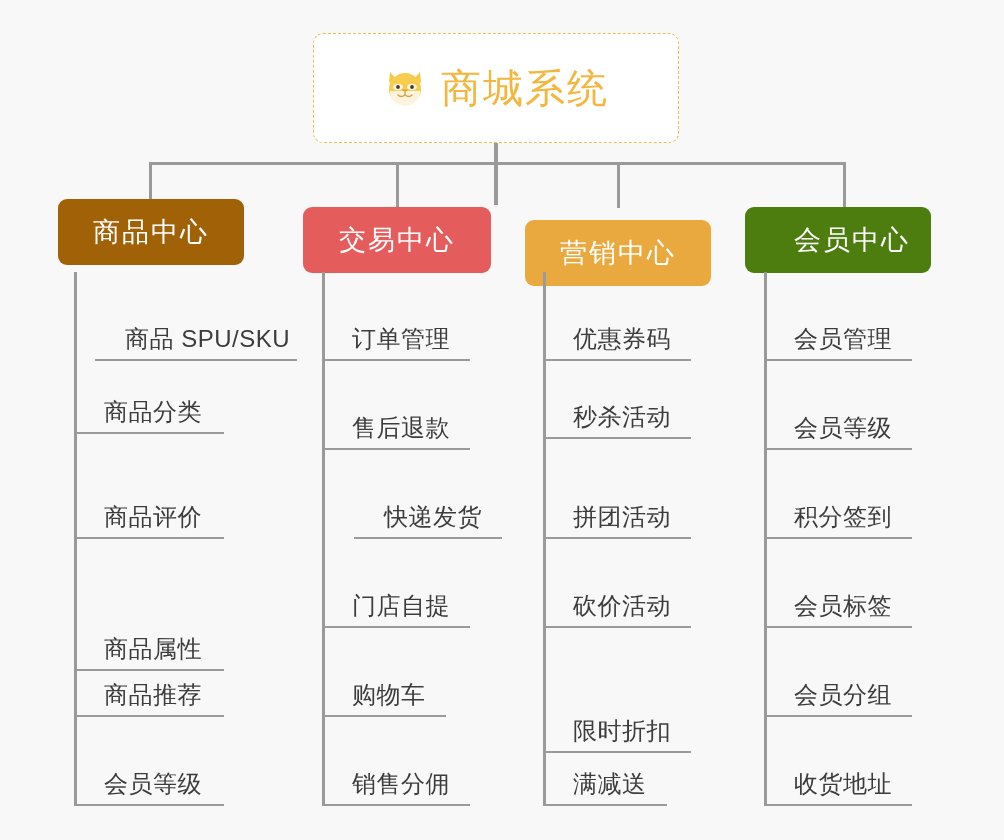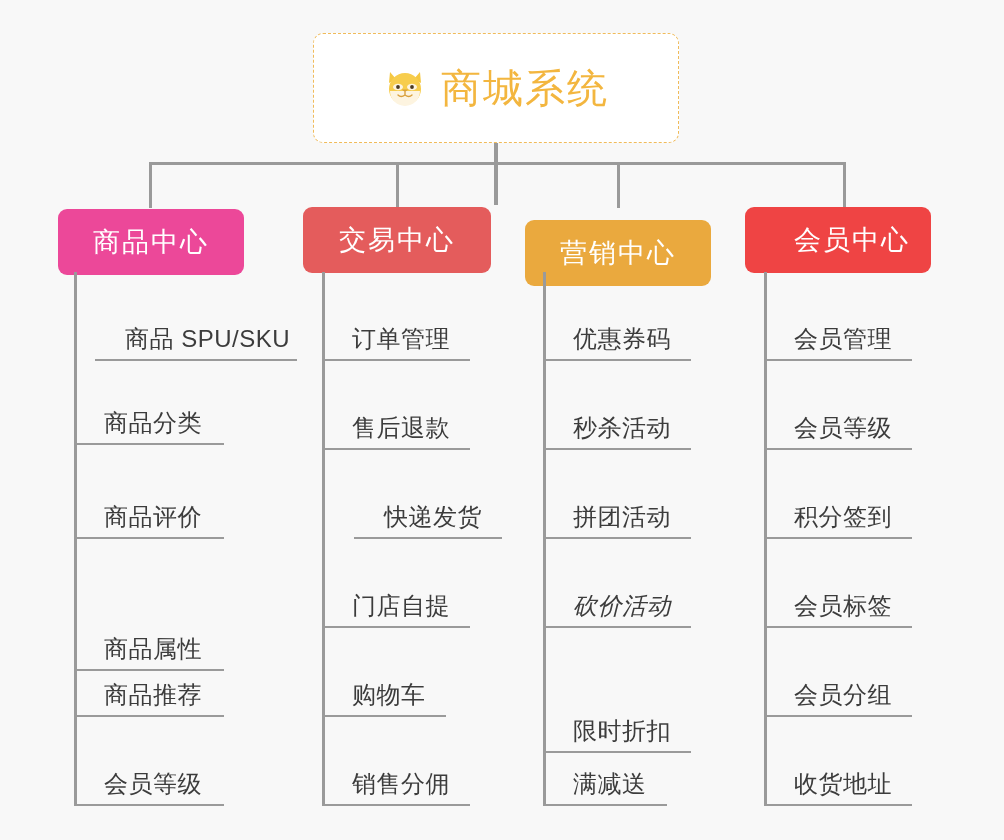--- a/index.html
+++ b/index.html
@@ -133,40 +133,40 @@
     <span class="root-title">商城系统</span>
   </div>
 
   <div class="line line-v" style="left:494px; top:143px; width:4px; height:62px;"></div>
   <div class="line line-h" style="left:149px; top:162px; width:697px;"></div>
   <div class="line line-v" style="left:149px; top:162px; height:46px;"></div>
   <div class="line line-v" style="left:396px; top:162px; height:46px;"></div>
   <div class="line line-v" style="left:617px; top:162px; height:46px;"></div>
   <div class="line line-v" style="left:843px; top:162px; height:46px;"></div>
 
-  <div class="cat-box" style="left:58px; top:209px; width:186px; background:#ec4899;">
+  <div class="cat-box" style="left:58px; top:199px; width:186px; background:#a16207;">
     <span class="cat-label">商品中心</span>
   </div>
   <div class="cat-box" style="left:303px; top:207px; width:188px; background:#e45c5c;">
     <span class="cat-label">交易中心</span>
   </div>
   <div class="cat-box" style="left:525px; top:207px; width:186px; background:#eaa93e;margin-top:13px;">
     <span class="cat-label">营销中心</span>
   </div>
-  <div class="cat-box" style="left:745px; top:207px; width:186px; background:#ef4444;padding-left:28px;">
+  <div class="cat-box" style="left:745px; top:207px; width:186px; background:#4d7c0f;padding-left:28px;">
     <span class="cat-label">会员中心</span>
   </div>
 
   <div class="leaf-col" style="left:74px; top:272px;">
     <div class="trunk" style="height:534px;"></div>
     <div class="leaf-item" style="top:0px;margin-left:21px;">
       <div class="leaf-underline" style="width:202px;"></div>
       <span class="leaf-label">商品 SPU/SKU</span>
     </div>
-    <div class="leaf-item" style="top:84px;justify-content:center;">
+    <div class="leaf-item" style="top:73px;justify-content:center;">
       <div class="leaf-underline" style="width:150px;"></div>
       <span class="leaf-label">商品分类</span>
     </div>
     <div class="leaf-item" style="top:178px;">
       <div class="leaf-underline" style="width:150px;"></div>
       <span class="leaf-label">商品评价</span>
     </div>
     <div class="leaf-item" style="top:267px;margin-top:43px;">
       <div class="leaf-underline" style="width:150px;"></div>
       <span class="leaf-label">商品属性</span>
@@ -208,29 +208,29 @@
       <span class="leaf-label">销售分佣</span>
     </div>
   </div>
 
   <div class="leaf-col" style="left:543px; top:272px;">
     <div class="trunk" style="height:534px;"></div>
     <div class="leaf-item" style="top:0px;">
       <div class="leaf-underline" style="width:148px;"></div>
       <span class="leaf-label">优惠券码</span>
     </div>
-    <div class="leaf-item" style="top:89px;align-items:flex-end;">
+    <div class="leaf-item" style="top:78px;align-items:flex-end;">
       <div class="leaf-underline" style="width:148px;"></div>
       <span class="leaf-label">秒杀活动</span>
     </div>
     <div class="leaf-item" style="top:178px;">
       <div class="leaf-underline" style="width:148px;"></div>
       <span class="leaf-label">拼团活动</span>
     </div>
-    <div class="leaf-item" style="top:267px;font-style:italic;">
+    <div class="leaf-item" style="top:267px;">
       <div class="leaf-underline" style="width:148px;"></div>
       <span class="leaf-label">砍价活动</span>
     </div>
     <div class="leaf-item" style="top:356px;margin-top:36px;">
       <div class="leaf-underline" style="width:148px;"></div>
       <span class="leaf-label">限时折扣</span>
     </div>
     <div class="leaf-item" style="top:445px;">
       <div class="leaf-underline" style="width:124px;"></div>
       <span class="leaf-label">满减送</span>

